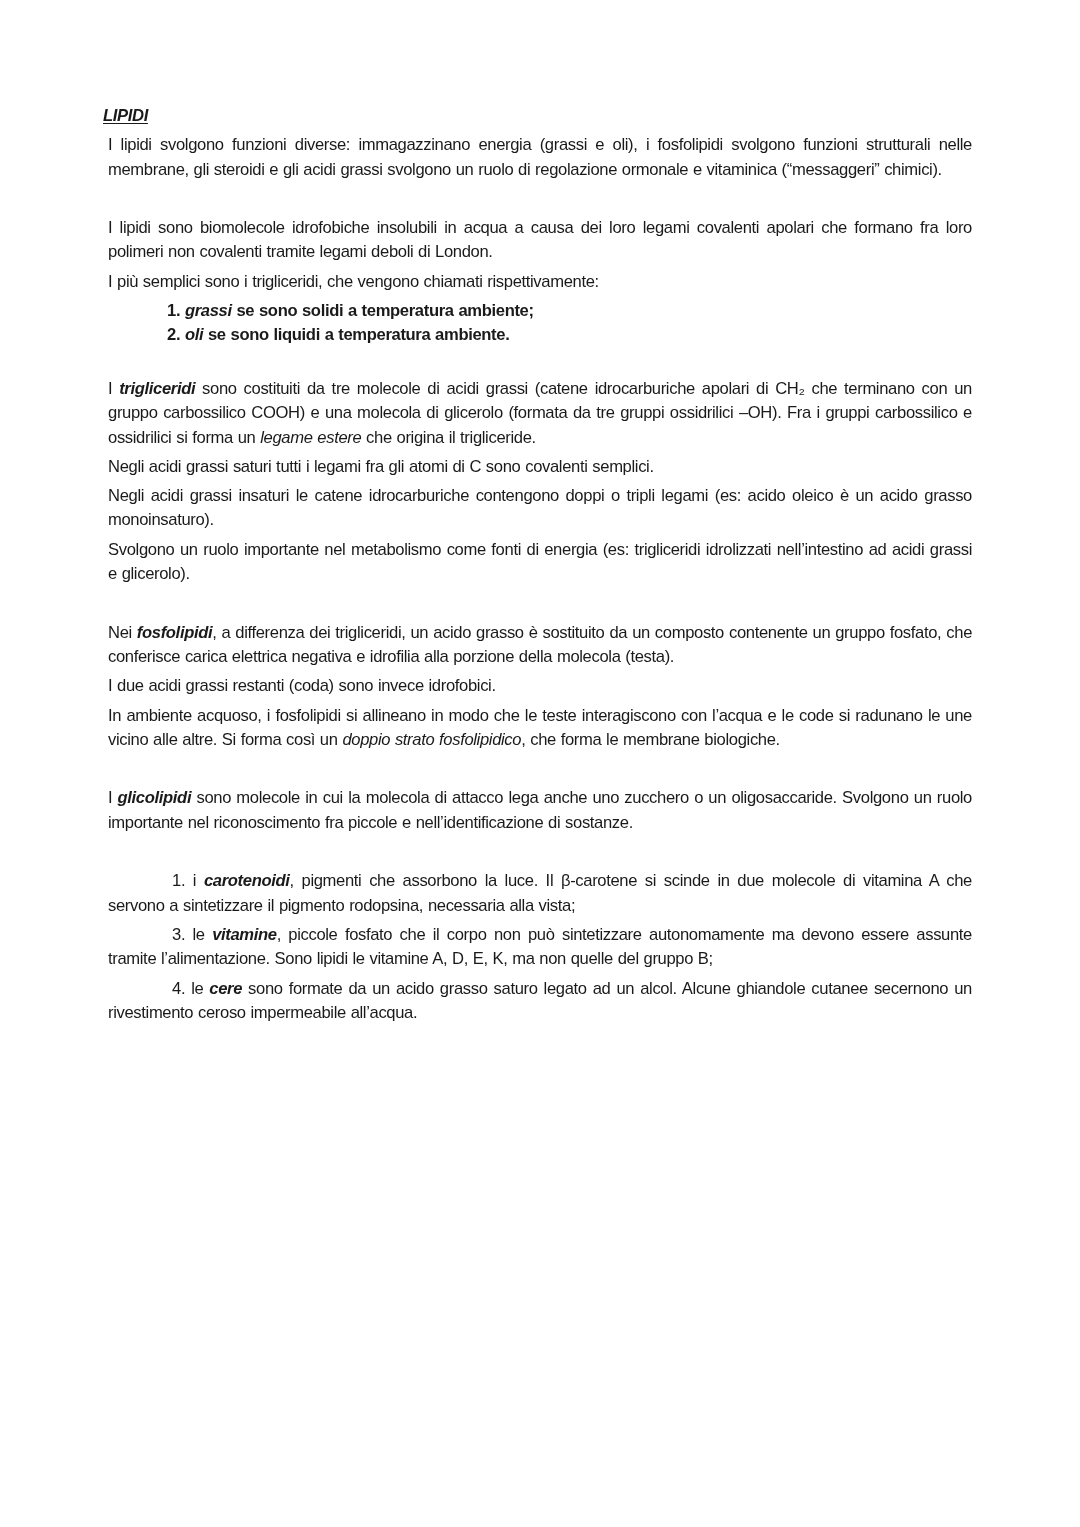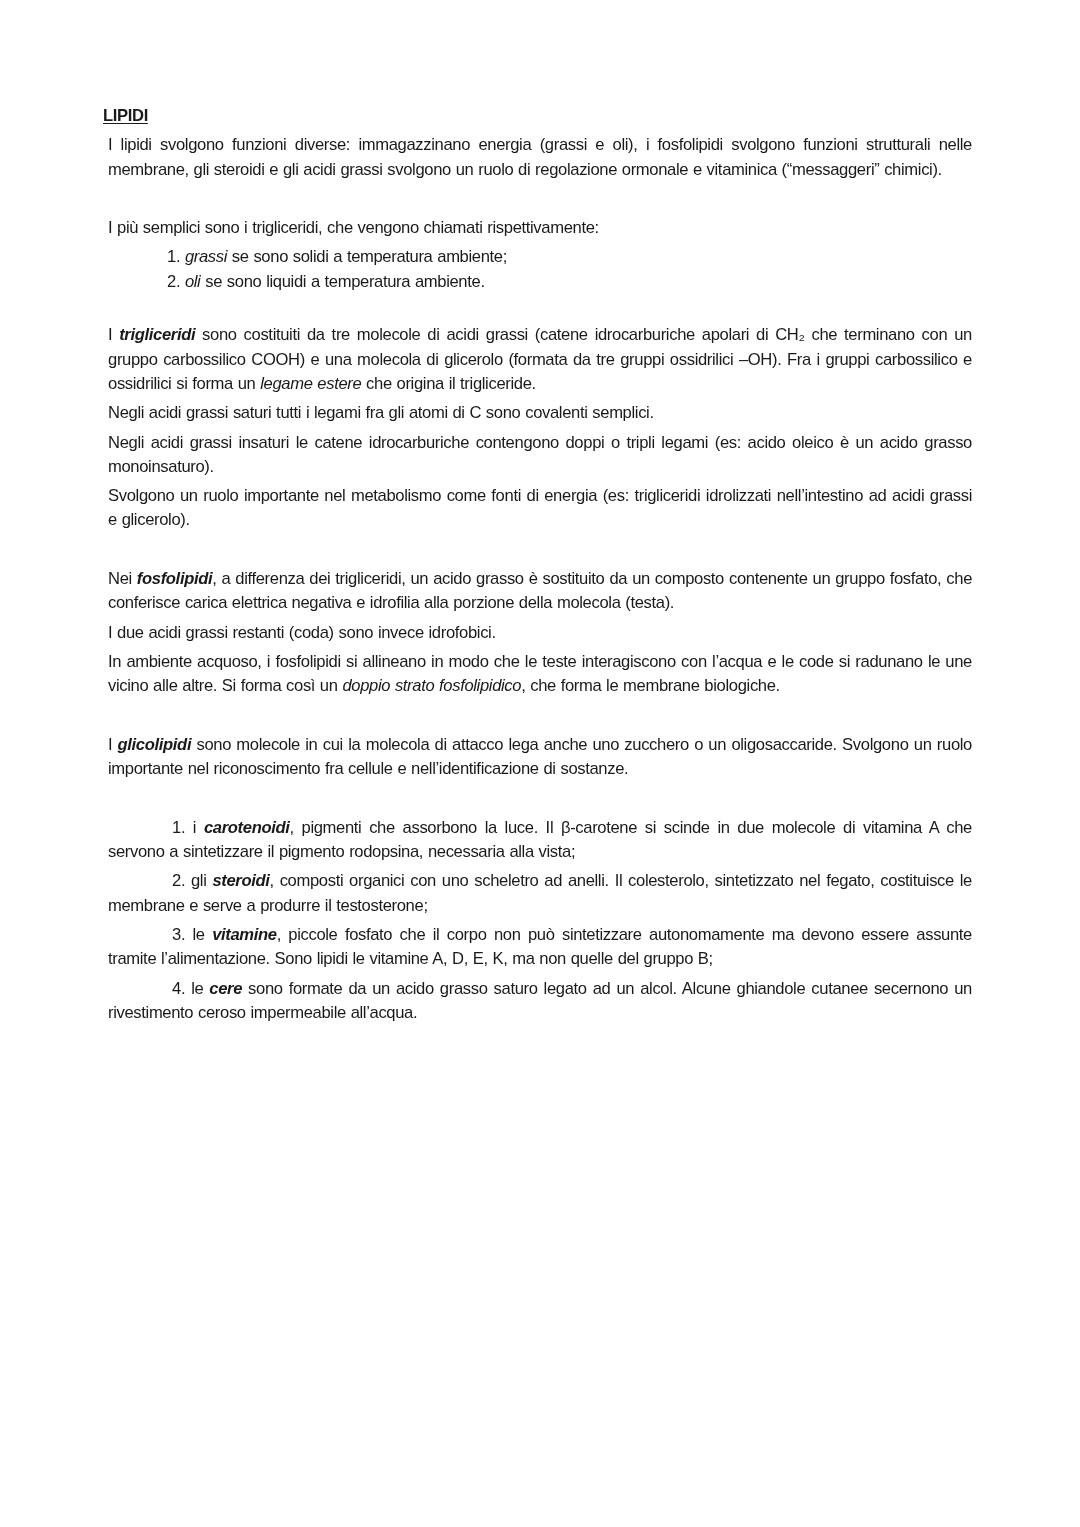--- a/index.html
+++ b/index.html
@@ -25,32 +25,34 @@
       letter-spacing: -0.35px;
       word-spacing: 0.5px;
     }
     .title {
       font-weight: bold;
       text-decoration: underline;
       text-underline-offset: 2px;
       margin: 0;
       font-size: 16.6px;
       line-height: 24.3px;
+      font-style: italic;
     }
     p {
       margin: 5px;
       text-align: justify;
     }
     .gap {
       height: 24.3px;
     }
     .indent-list {
       margin: 0;
       padding-left: 64px;
       list-style: none;
+      font-weight: bold;
     }
     .indent-list li {
       margin: 0;
     }
     .hang p {
       text-indent: 64px;
     }
     b { font-weight: bold; font-style: italic; }
     i { font-style: italic; }
   </style>
@@ -58,20 +60,21 @@
 <body>
 
 <div class="page">
 
   <h1 class="title">LIPIDI</h1>
 
   <p>I lipidi svolgono funzioni diverse: immagazzinano energia (grassi e oli), i fosfolipidi svolgono funzioni strutturali nelle membrane, gli steroidi e gli acidi grassi svolgono un ruolo di regolazione ormonale e vitaminica (“messaggeri” chimici).</p>
 
   <div class="gap"></div>
 
+  <p>I lipidi sono biomolecole idrofobiche insolubili in acqua a causa dei loro legami covalenti apolari che formano fra loro polimeri non covalenti tramite legami deboli di London.</p>
   <p>I più semplici sono i trigliceridi, che vengono chiamati rispettivamente:</p>
   <ul class="indent-list">
     <li>
       <span>1.</span>
       <i>grassi</i><span> se sono solidi a temperatura ambiente;</span>
     </li>
     <li>
       <span>2.</span>
       <i>oli</i><span> se sono liquidi a temperatura ambiente.</span>
     </li>
@@ -85,24 +88,23 @@
   <p>Svolgono un ruolo importante nel metabolismo come fonti di energia (es: trigliceridi idrolizzati nell’intestino ad acidi grassi e glicerolo).</p>
 
   <div class="gap"></div>
 
   <p><span>Nei </span><b>fosfolipidi</b><span>, a differenza dei trigliceridi, un acido grasso è sostituito da un composto contenente un gruppo fosfato, che conferisce carica elettrica negativa e idrofilia alla porzione della molecola (testa).</span></p>
   <p>I due acidi grassi restanti (coda) sono invece idrofobici.</p>
   <p><span>In ambiente acquoso, i fosfolipidi si allineano in modo che le teste interagiscono con l’acqua e le code si radunano le une vicino alle altre. Si forma così un </span><i>doppio strato fosfolipidico</i><span>, che forma le membrane biologiche.</span></p>
 
   <div class="gap"></div>
 
-  <p><span>I </span><b>glicolipidi</b><span> sono molecole in cui la molecola di attacco lega anche uno zucchero o un oligosaccaride. Svolgono un ruolo importante nel riconoscimento fra cellule e nell’identificazione di sostanze.</span></p>
+  <p><span>I </span><b>glicolipidi</b><span> sono molecole in cui la molecola di attacco lega anche uno zucchero o un oligosaccaride. Svolgono un ruolo importante nel riconoscimento fra piccole e nell’identificazione di sostanze.</span></p>
 
   <div class="gap"></div>
 
   <div class="hang">
     <p><span>1. i </span><b>carotenoidi</b><span>, pigmenti che assorbono la luce. Il β-carotene si scinde in due molecole di vitamina A che servono a sintetizzare il pigmento rodopsina, necessaria alla vista;</span></p>
-    <p><span>2. gli </span><b>steroidi</b><span>, composti organici con uno scheletro ad anelli. Il colesterolo, sintetizzato nel fegato, costituisce le membrane e serve a produrre il testosterone;</span></p>
     <p><span>3. le </span><b>vitamine</b><span>, piccole fosfato che il corpo non può sintetizzare autonomamente ma devono essere assunte tramite l’alimentazione. Sono lipidi le vitamine A, D, E, K, ma non quelle del gruppo B;</span></p>
     <p><span>4. le </span><b>cere</b><span> sono formate da un acido grasso saturo legato ad un alcol. Alcune ghiandole cutanee secernono un rivestimento ceroso impermeabile all’acqua.</span></p>
   </div>
 
 </div>
 
 </body></html>

